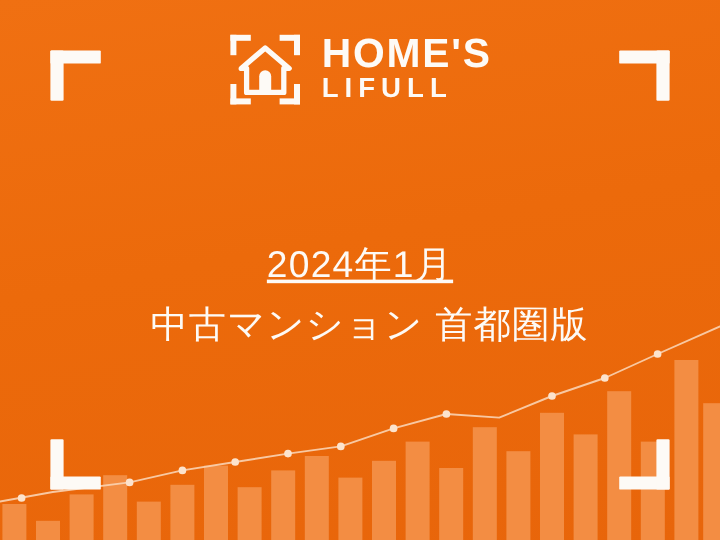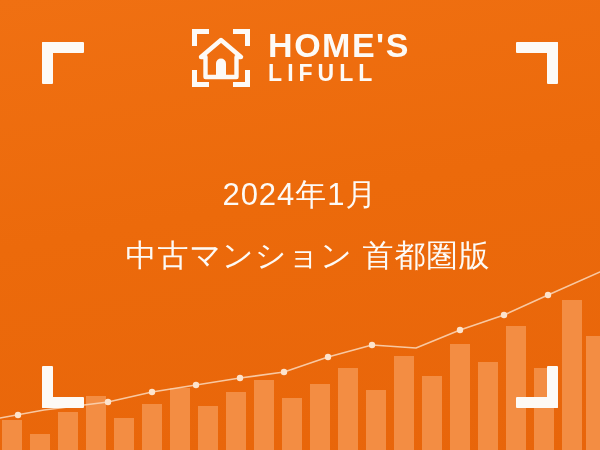--- a/index.html
+++ b/index.html
@@ -109,30 +109,31 @@
     font-weight: bold;
     letter-spacing: 3px;
     line-height: 1.1;
     white-space: nowrap;
   }
   #report-period {
     color: #fdfaf6;
     font-size: 31px;
     font-weight: normal;
     letter-spacing: 1px;
-    margin-top: 26px;
+    margin-top: 52px;
     line-height: 1.1;
     white-space: nowrap;
+    text-decoration: underline;
   }
   #report-segment {
     color: #fdfaf6;
     font-size: 31px;
     font-weight: normal;
     letter-spacing: 1px;
-    margin-top: 27px;
+    margin-top: 16px;
     line-height: 1.1;
     white-space: nowrap;
     padding-left: 16px;
   }
 </style>
 </head>
 <body>
 
 <div id="poster">
 

